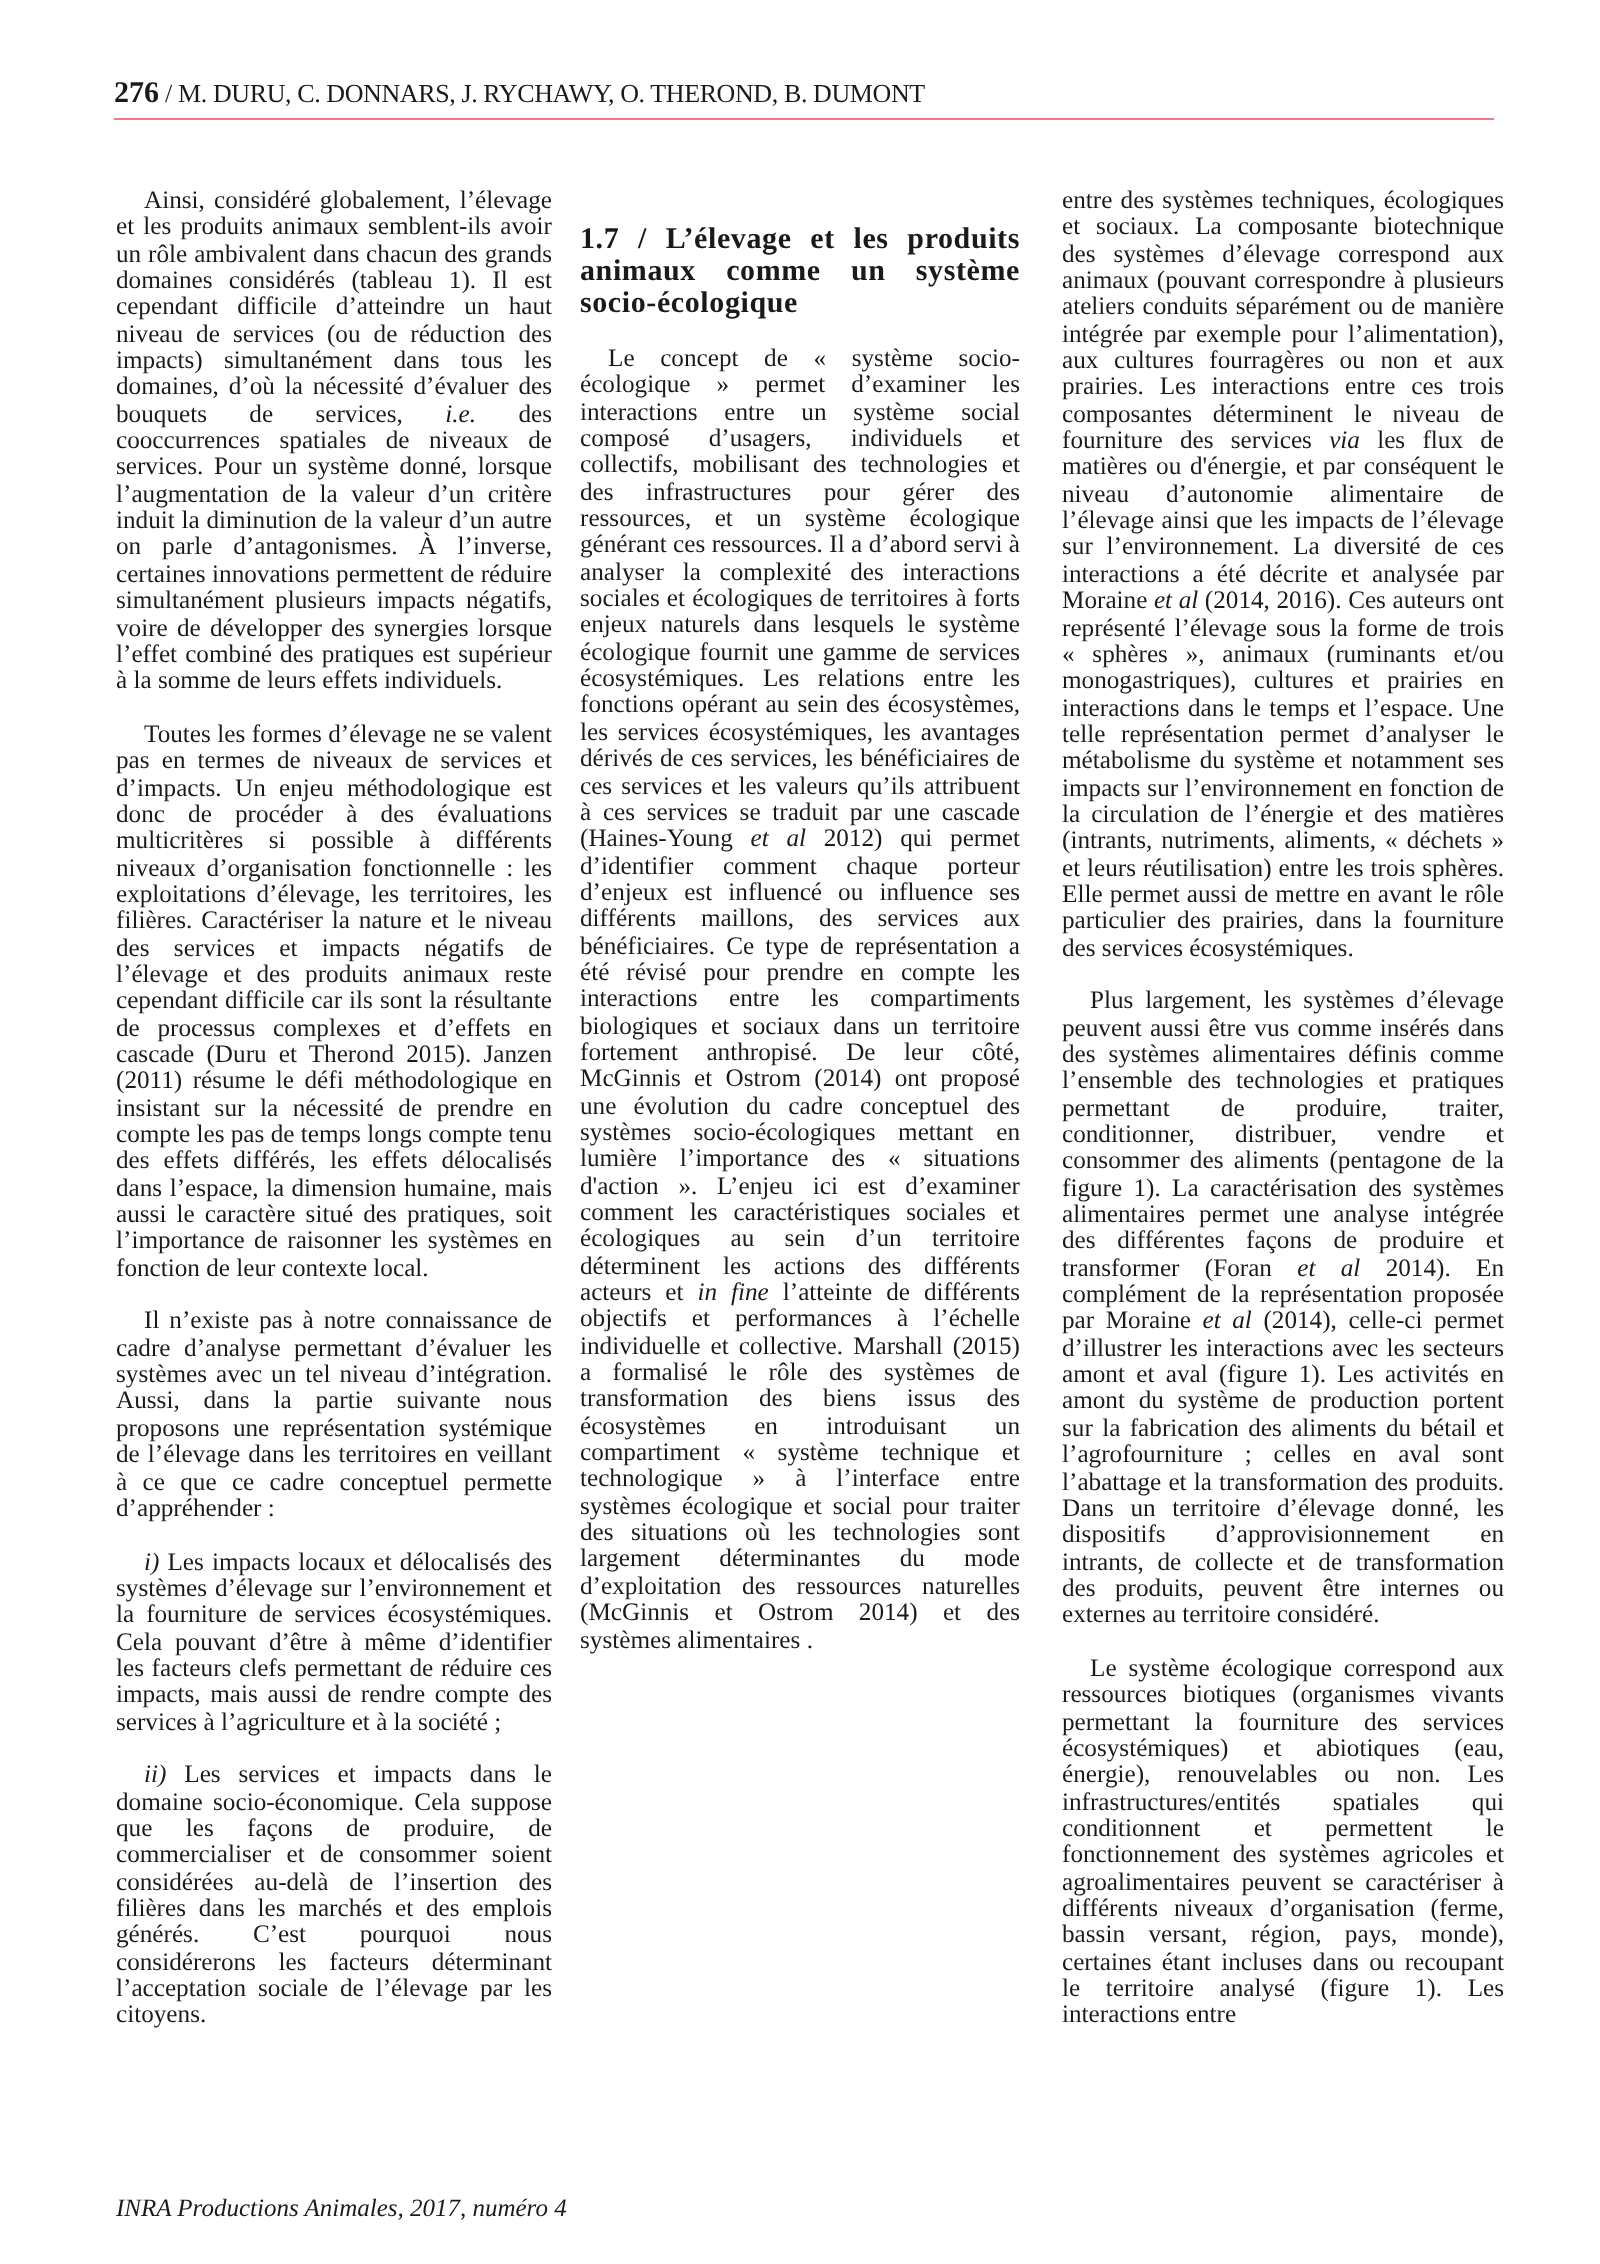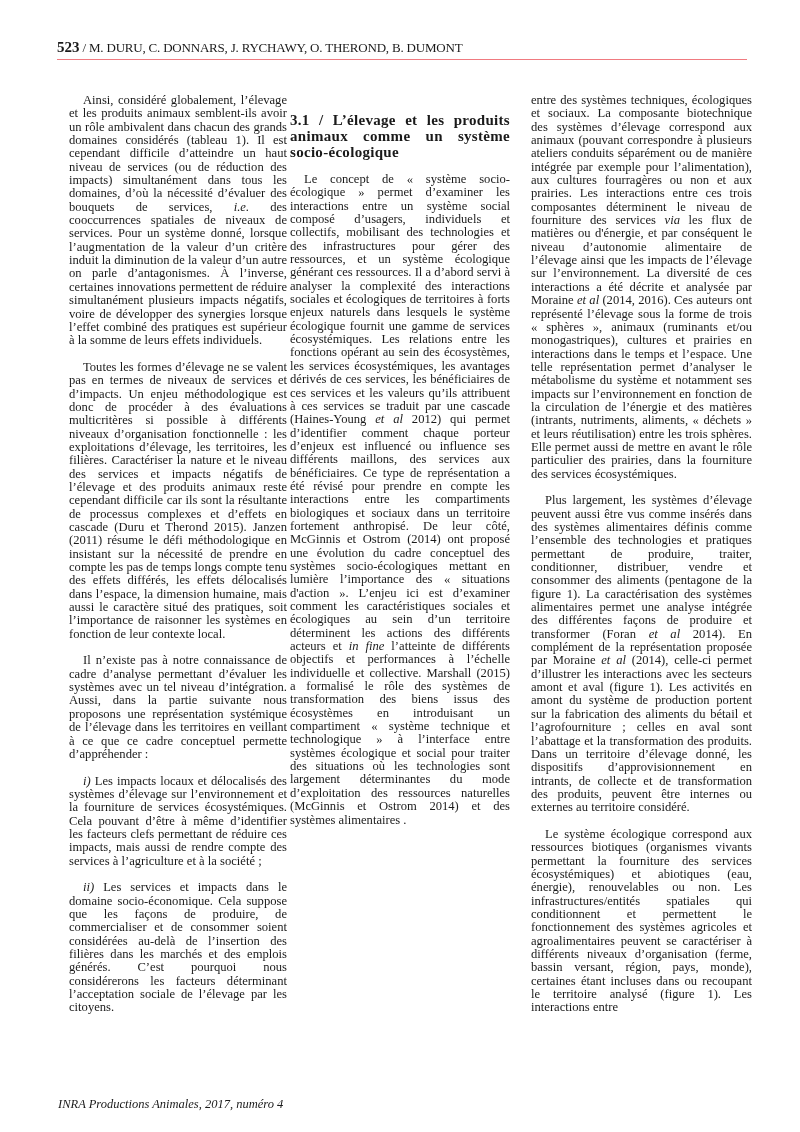--- a/index.html
+++ b/index.html
@@ -4,50 +4,50 @@
 <style>
   html, body { margin: 0; padding: 0; background: #ffffff; }
   body { width: 800px; height: 1132px; position: relative; overflow: hidden;
          font-family: "Liberation Serif", "DejaVu Serif", serif; color: #1a1a1a; }
   .header { position: absolute; left: 57px; top: 38px; width: 690px;
             border-bottom: 1.5px solid #f07a80; padding-bottom: 3px; }
   .header .pg { font-weight: bold; font-size: 15px; }
   .header .auth { font-size: 13px; letter-spacing: -0.2px; }
   .col { position: absolute; top: 94px; text-align: justify; font-size: 12.6px;
          line-height: 13.35px; }
-  .c1 { left: 58px; width: 218px; margin-left: 11px; }
+  .c1 { left: 58px; width: 218px; }
   .c2 { left: 290px; width: 220px; }
   .c3 { left: 531px; width: 221px; }
   p { margin: 0 0 13.35px 0; text-indent: 14px; hyphens: auto; }
   p.last { margin-bottom: 0; }
   .h2 { font-weight: bold; font-size: 17.5px; line-height: 19.5px; text-align: justify;
         margin: 0 0 0 0; padding-bottom: 6px; border-bottom: 1.5px solid #f07a80; }
   .h2-gap { height: 18px; }
   .h3 { font-weight: bold; font-size: 15px; line-height: 16px; text-align: justify;
         letter-spacing: 0.3px; margin: 0 0 13px 0; }
   .footer { position: absolute; left: 58px; top: 1097px; font-style: italic; font-size: 12.5px; }
 </style>
 </head>
 <body>
 
 <div class="header">
-  <span class="pg">523</span><span class="auth"> / M. DURU, C. DONNARS, J. RYCHAWY, O. THEROND, B. DUMONT</span>
+  <span class="pg">276</span><span class="auth"> / M. DURU, C. DONNARS, J. RYCHAWY, O. THEROND, B. DUMONT</span>
 </div>
 
 <div class="col c1">
   <p id="c1p0">Ainsi, considéré globalement, l’élevage et les produits animaux semblent-ils avoir un rôle ambivalent dans chacun des grands domaines considérés (tableau 1). Il est cependant difficile d’atteindre un haut niveau de services (ou de réduction des impacts) simultanément dans tous les domaines, d’où la nécessité d’évaluer des bouquets de services, <i>i.e.</i> des cooccurrences spatiales de niveaux de services. Pour un système donné, lorsque l’augmentation de la valeur d’un critère induit la diminution de la valeur d’un autre on parle d’antagonismes. À l’inverse, certaines innovations permettent de réduire simultanément plusieurs impacts négatifs, voire de développer des synergies lorsque l’effet combiné des pratiques est supérieur à la somme de leurs effets individuels.</p>
   <p>Toutes les formes d’élevage ne se valent pas en termes de niveaux de services et d’impacts. Un enjeu méthodologique est donc de procéder à des évaluations multicritères si possible à différents niveaux d’organisation fonctionnelle : les exploitations d’élevage, les territoires, les filières. Caractériser la nature et le niveau des services et impacts négatifs de l’élevage et des produits animaux reste cependant difficile car ils sont la résultante de processus complexes et d’effets en cascade (Duru et Therond 2015). Janzen (2011) résume le défi méthodologique en insistant sur la nécessité de prendre en compte les pas de temps longs compte tenu des effets différés, les effets délocalisés dans l’espace, la dimension humaine, mais aussi le caractère situé des pratiques, soit l’importance de raisonner les systèmes en fonction de leur contexte local.</p>
   <p>Il n’existe pas à notre connaissance de cadre d’analyse permettant d’évaluer les systèmes avec un tel niveau d’intégration. Aussi, dans la partie suivante nous proposons une représentation systémique de l’élevage dans les territoires en veillant à ce que ce cadre conceptuel permette d’appréhender :</p>
   <p><i>i)</i><span> Les impacts locaux et délocalisés des systèmes d’élevage sur l’environnement et la fourniture de services écosystémiques. Cela pouvant d’être à même d’identifier les facteurs clefs permettant de réduire ces impacts, mais aussi de rendre compte des services à l’agriculture et à la société ;</span></p>
   <p class="last"><i>ii)</i><span> Les services et impacts dans le domaine socio-économique. Cela suppose que les façons de produire, de commercialiser et de consommer soient considérées au-delà de l’insertion des filières dans les marchés et des emplois générés. C’est pourquoi nous considérerons les facteurs déterminant l’acceptation sociale de l’élevage par les citoyens.</span></p>
 </div>
 
 <div class="col c2">
   <div class="h2-gap"></div>
-  <div class="h3">3.1 / L’élevage et les produits animaux comme un système socio-écologique</div>
+  <div class="h3">1.7 / L’élevage et les produits animaux comme un système socio-écologique</div>
   <p><span>Le concept de « système socio-écologique » permet d’examiner les interactions entre un système social composé d’usagers, individuels et collectifs, mobilisant des technologies et des infrastructures pour gérer des ressources, et un système écologique générant ces ressources. Il a d’abord servi à analyser la complexité des interactions sociales et écologiques de territoires à forts enjeux naturels dans lesquels le système écologique fournit une gamme de services écosystémiques. Les relations entre les fonctions opérant au sein des écosystèmes, les services écosystémiques, les avantages dérivés de ces services, les bénéficiaires de ces services et les valeurs qu’ils attribuent à ces services se traduit par une cascade (Haines-Young </span><i>et al</i><span> 2012) qui permet d’identifier comment chaque porteur d’enjeux est influencé ou influence ses différents maillons, des services aux bénéficiaires. Ce type de représentation a été révisé pour prendre en compte les interactions entre les compartiments biologiques et sociaux dans un territoire fortement anthropisé. De leur côté, McGinnis et Ostrom (2014) ont proposé une évolution du cadre conceptuel des systèmes socio-écologiques mettant en lumière l’importance des « situations d'action ». L’enjeu ici est d’examiner comment les caractéristiques sociales et écologiques au sein d’un territoire déterminent les actions des différents acteurs et </span><i>in fine</i><span> l’atteinte de différents objectifs et performances à l’échelle individuelle et collective. Marshall (2015) a formalisé le rôle des systèmes de transformation des biens issus des écosystèmes en introduisant un compartiment « système technique et technologique » à l’interface entre systèmes écologique et social pour traiter des situations où les technologies sont largement déterminantes du mode d’exploitation des ressources naturelles (McGinnis et Ostrom 2014) et des systèmes alimentaires .</span></p>
 </div>
 
 <div class="col c3">
   <p style="text-indent:0"><span>entre des systèmes techniques, écologiques et sociaux. La composante biotechnique des systèmes d’élevage correspond aux animaux (pouvant correspondre à plusieurs ateliers conduits séparément ou de manière intégrée par exemple pour l’alimentation), aux cultures fourragères ou non et aux prairies. Les interactions entre ces trois composantes déterminent le niveau de fourniture des services </span><i>via</i><span> les flux de matières ou d'énergie, et par conséquent le niveau d’autonomie alimentaire de l’élevage ainsi que les impacts de l’élevage sur l’environnement. La diversité de ces interactions a été décrite et analysée par Moraine </span><i>et al</i><span> (2014, 2016). Ces auteurs ont représenté l’élevage sous la forme de trois « sphères », animaux (ruminants et/ou monogastriques), cultures et prairies en interactions dans le temps et l’espace. Une telle représentation permet d’analyser le métabolisme du système et notamment ses impacts sur l’environnement en fonction de la circulation de l’énergie et des matières (intrants, nutriments, aliments, « déchets » et leurs réutilisation) entre les trois sphères. Elle permet aussi de mettre en avant le rôle particulier des prairies, dans la fourniture des services écosystémiques.</span></p>
   <p><span>Plus largement, les systèmes d’élevage peuvent aussi être vus comme insérés dans des systèmes alimentaires définis comme l’ensemble des technologies et pratiques permettant de produire, traiter, conditionner, distribuer, vendre et consommer des aliments (pentagone de la figure 1). La caractérisation des systèmes alimentaires permet une analyse intégrée des différentes façons de produire et transformer (Foran </span><i>et al</i><span> 2014). En complément de la représentation proposée par Moraine </span><i>et al</i><span> (2014), celle-ci permet d’illustrer les interactions avec les secteurs amont et aval (figure 1). Les activités en amont du système de production portent sur la fabrication des aliments du bétail et l’agrofourniture ; celles en aval sont l’abattage et la transformation des produits. Dans un territoire d’élevage donné, les dispositifs d’approvisionnement en intrants, de collecte et de transformation des produits, peuvent être internes ou externes au territoire considéré.</span></p>
   <p class="last">Le système écologique correspond aux ressources biotiques (organismes vivants permettant la fourniture des services écosystémiques) et abiotiques (eau, énergie), renouvelables ou non. Les infrastructures/entités spatiales qui conditionnent et permettent le fonctionnement des systèmes agricoles et agroalimentaires peuvent se caractériser à différents niveaux d’organisation (ferme, bassin versant, région, pays, monde), certaines étant incluses dans ou recoupant le territoire analysé (figure 1). Les interactions entre</p>
 </div>
 
 <div class="footer">INRA Productions Animales, 2017, numéro 4</div>

